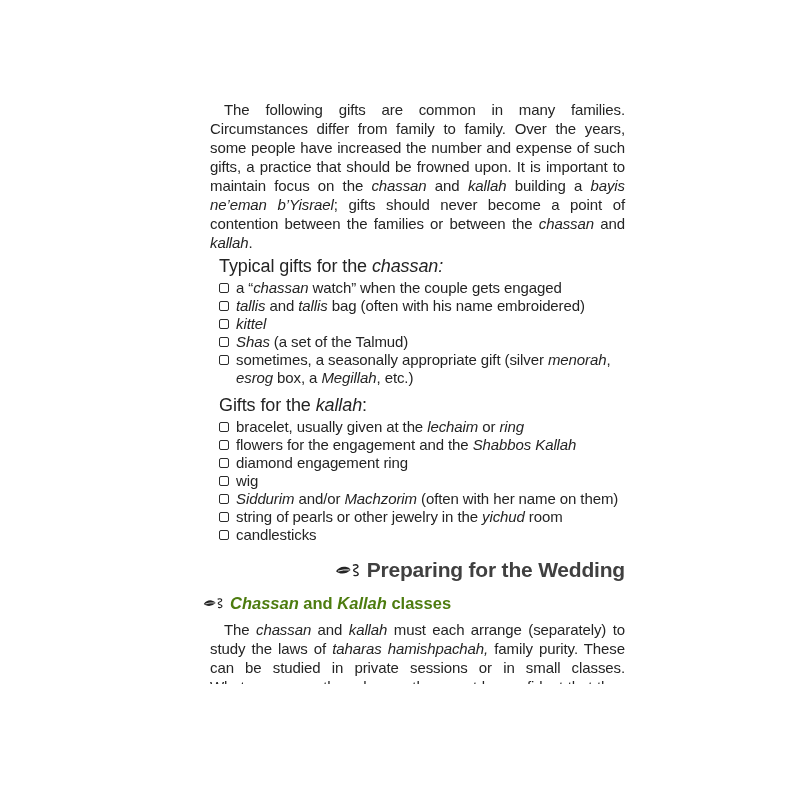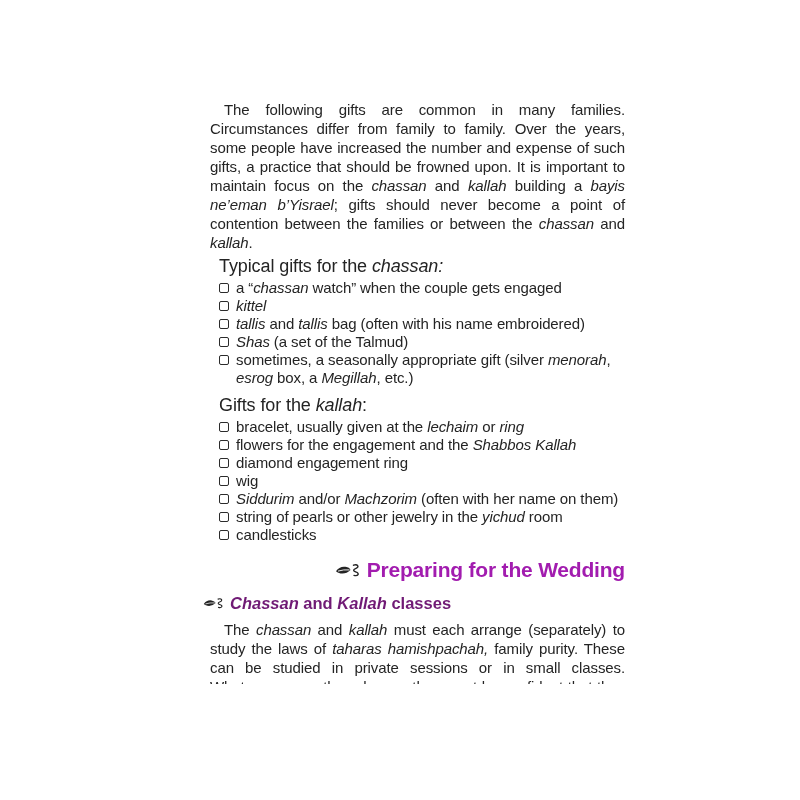--- a/index.html
+++ b/index.html
@@ -55,28 +55,28 @@
     background: #ffffff;
   }
   .li-text { flex: 1 1 auto; }
   .heading {
     margin: 13px 0 0 0;
     text-align: right;
     font-size: 21px;
     line-height: 26px;
     font-weight: bold;
     letter-spacing: -0.2px;
-    color: #a21caf;
+    color: #404040;
   }
   .subheading {
     margin: 9px 0 0 -7px;
     font-size: 16.5px;
     line-height: 22px;
     font-weight: bold;
-    color: #701a75;
+    color: #4d7c0f;
   }
   .heading .orn, .subheading .orn {
     display: inline-block;
     vertical-align: baseline;
     margin-right: 5px;
   }
   .classes-para { margin-top: 6px; }
   .footer {
     margin-top: 9px;
     text-align: right;
@@ -95,25 +95,25 @@
 
     <p class="list-label">Typical gifts for the <em>chassan:</em></p>
 
     <div class="glist">
       <div class="li">
         <span class="bullet"></span>
         <span class="li-text">a “<em>chassan</em> watch” when the couple gets engaged</span>
       </div>
       <div class="li">
         <span class="bullet"></span>
-        <span class="li-text"><em>kittel</em></span>
+        <span class="li-text"><em>tallis</em> and <em>tallis</em> bag (often with his name embroidered)</span>
       </div>
       <div class="li">
         <span class="bullet"></span>
-        <span class="li-text"><em>tallis</em> and <em>tallis</em> bag (often with his name embroidered)</span>
+        <span class="li-text"><em>kittel</em></span>
       </div>
       <div class="li">
         <span class="bullet"></span>
         <span class="li-text"><em>Shas</em> (a set of the Talmud)</span>
       </div>
       <div class="li">
         <span class="bullet"></span>
         <span class="li-text">sometimes, a seasonally appropriate gift (silver <em>menorah</em>, <em>esrog</em> box, a <em>Megillah</em>, etc.)</span>
       </div>
     </div>

